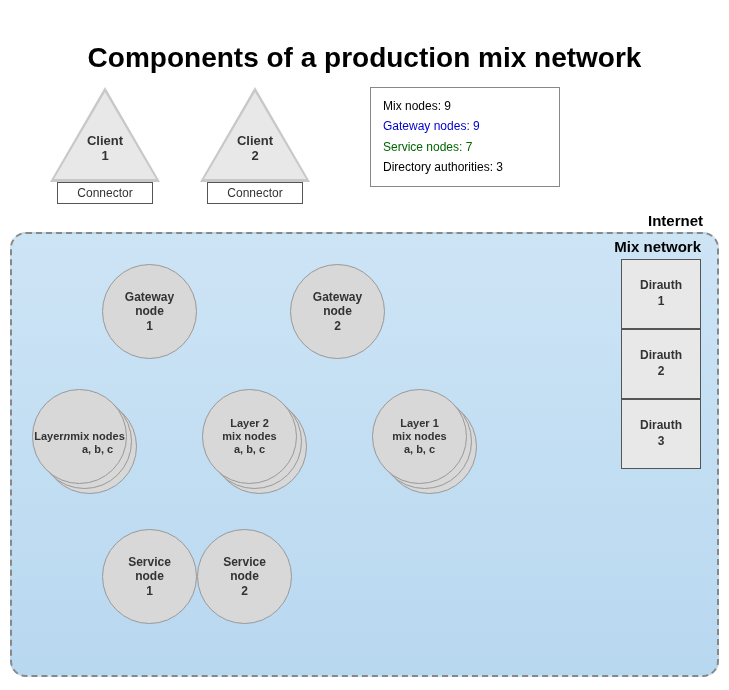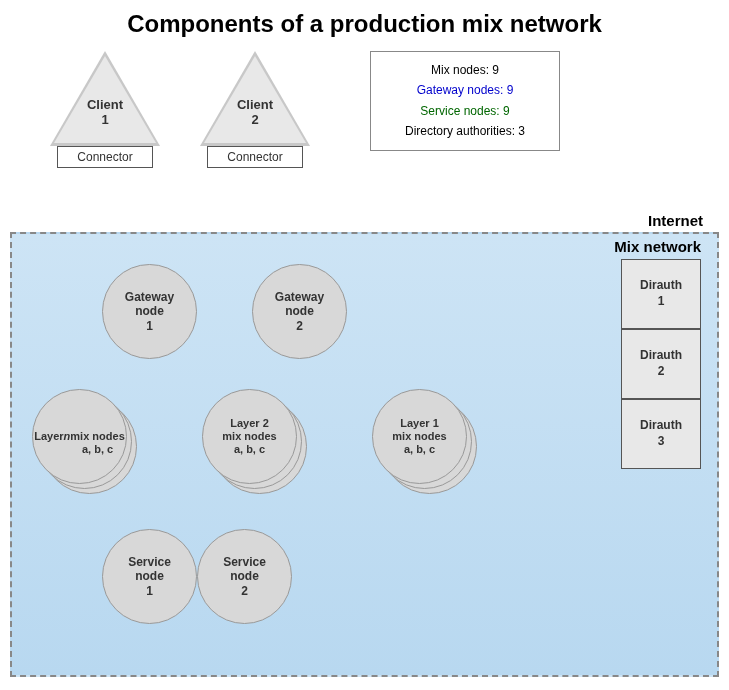--- a/index.html
+++ b/index.html
@@ -11,24 +11,25 @@
       overflow: hidden;
     }
     .page {
       width: 729px;
       height: 690px;
       position: relative;
       padding: 10px;
     }
     .title {
       text-align: center;
-      font-size: 24px;
+      font-size: 28px;
       font-weight: bold;
       margin-bottom: 8px;
       color: #000;
+      margin-top: 32px;
     }
     .top-area {
       display: flex;
       align-items: flex-start;
       margin-left: 40px;
       margin-bottom: 0px;
     }
     .clients-area {
       display: flex;
       gap: 40px;
@@ -87,36 +88,35 @@
     }
     .legend-box {
       border: 1.5px solid #888;
       padding: 8px 12px;
       margin-left: 60px;
       margin-top: 5px;
       font-size: 12px;
       line-height: 1.7;
       background: #fff;
       min-width: 190px;
-      text-align: center;
     }
     .legend-line { color: #000; }
     .legend-line.blue { color: #0000cc; }
     .legend-line.green { color: #006600; }
     .legend-line.red { color: #cc0000; }
     
     .internet-area {
       position: absolute;
       left: 10px;
       top: 232px;
       width: 709px;
       height: 445px;
       border: 2px dashed #888;
       background: linear-gradient(180deg, #cde4f5 0%, #b8d8f0 100%);
-      border-radius: 0;
+      border-radius: 16px;
     }
     .mix-network-label {
       position: absolute;
       right: 16px;
       top: 4px;
       font-size: 15px;
       font-weight: bold;
       color: #000;
     }
     
@@ -174,21 +174,21 @@
       font-weight: bold;
       color: #333;
       line-height: 1.3;
     }
     
     .gateway-row {
       position: absolute;
       top: 30px;
       left: 90px;
       display: flex;
-      gap: 55px;
+      gap: 93px;
     }
     .mixnodes-row {
       position: absolute;
       top: 155px;
       left: 20px;
       display: flex;
       gap: 40px;
     }
     .service-row {
       position: absolute;
@@ -228,21 +228,21 @@
           <div class="triangle-shape-inner"></div>
           <div class="triangle-label">Client<br>2</div>
         </div>
         <div class="connector-box">Connector</div>
       </div>
     </div>
 
     <div class="legend-box">
       <div class="legend-line">Mix nodes: 9</div>
       <div class="legend-line blue">Gateway nodes: 9</div>
-      <div class="legend-line green">Service nodes: 9</div>
+      <div class="legend-line green">Service nodes: 7</div>
       <div class="legend-line">Directory authorities: 3</div>
     </div>
   </div>
 
   <div style="position:absolute; right: 26px; top: 212px; font-size:15px; font-weight:bold; color:#000;">Internet</div>
 
   <div class="internet-area">
     <div class="mix-network-label">Mix network</div>
 
     <div class="gateway-row">

